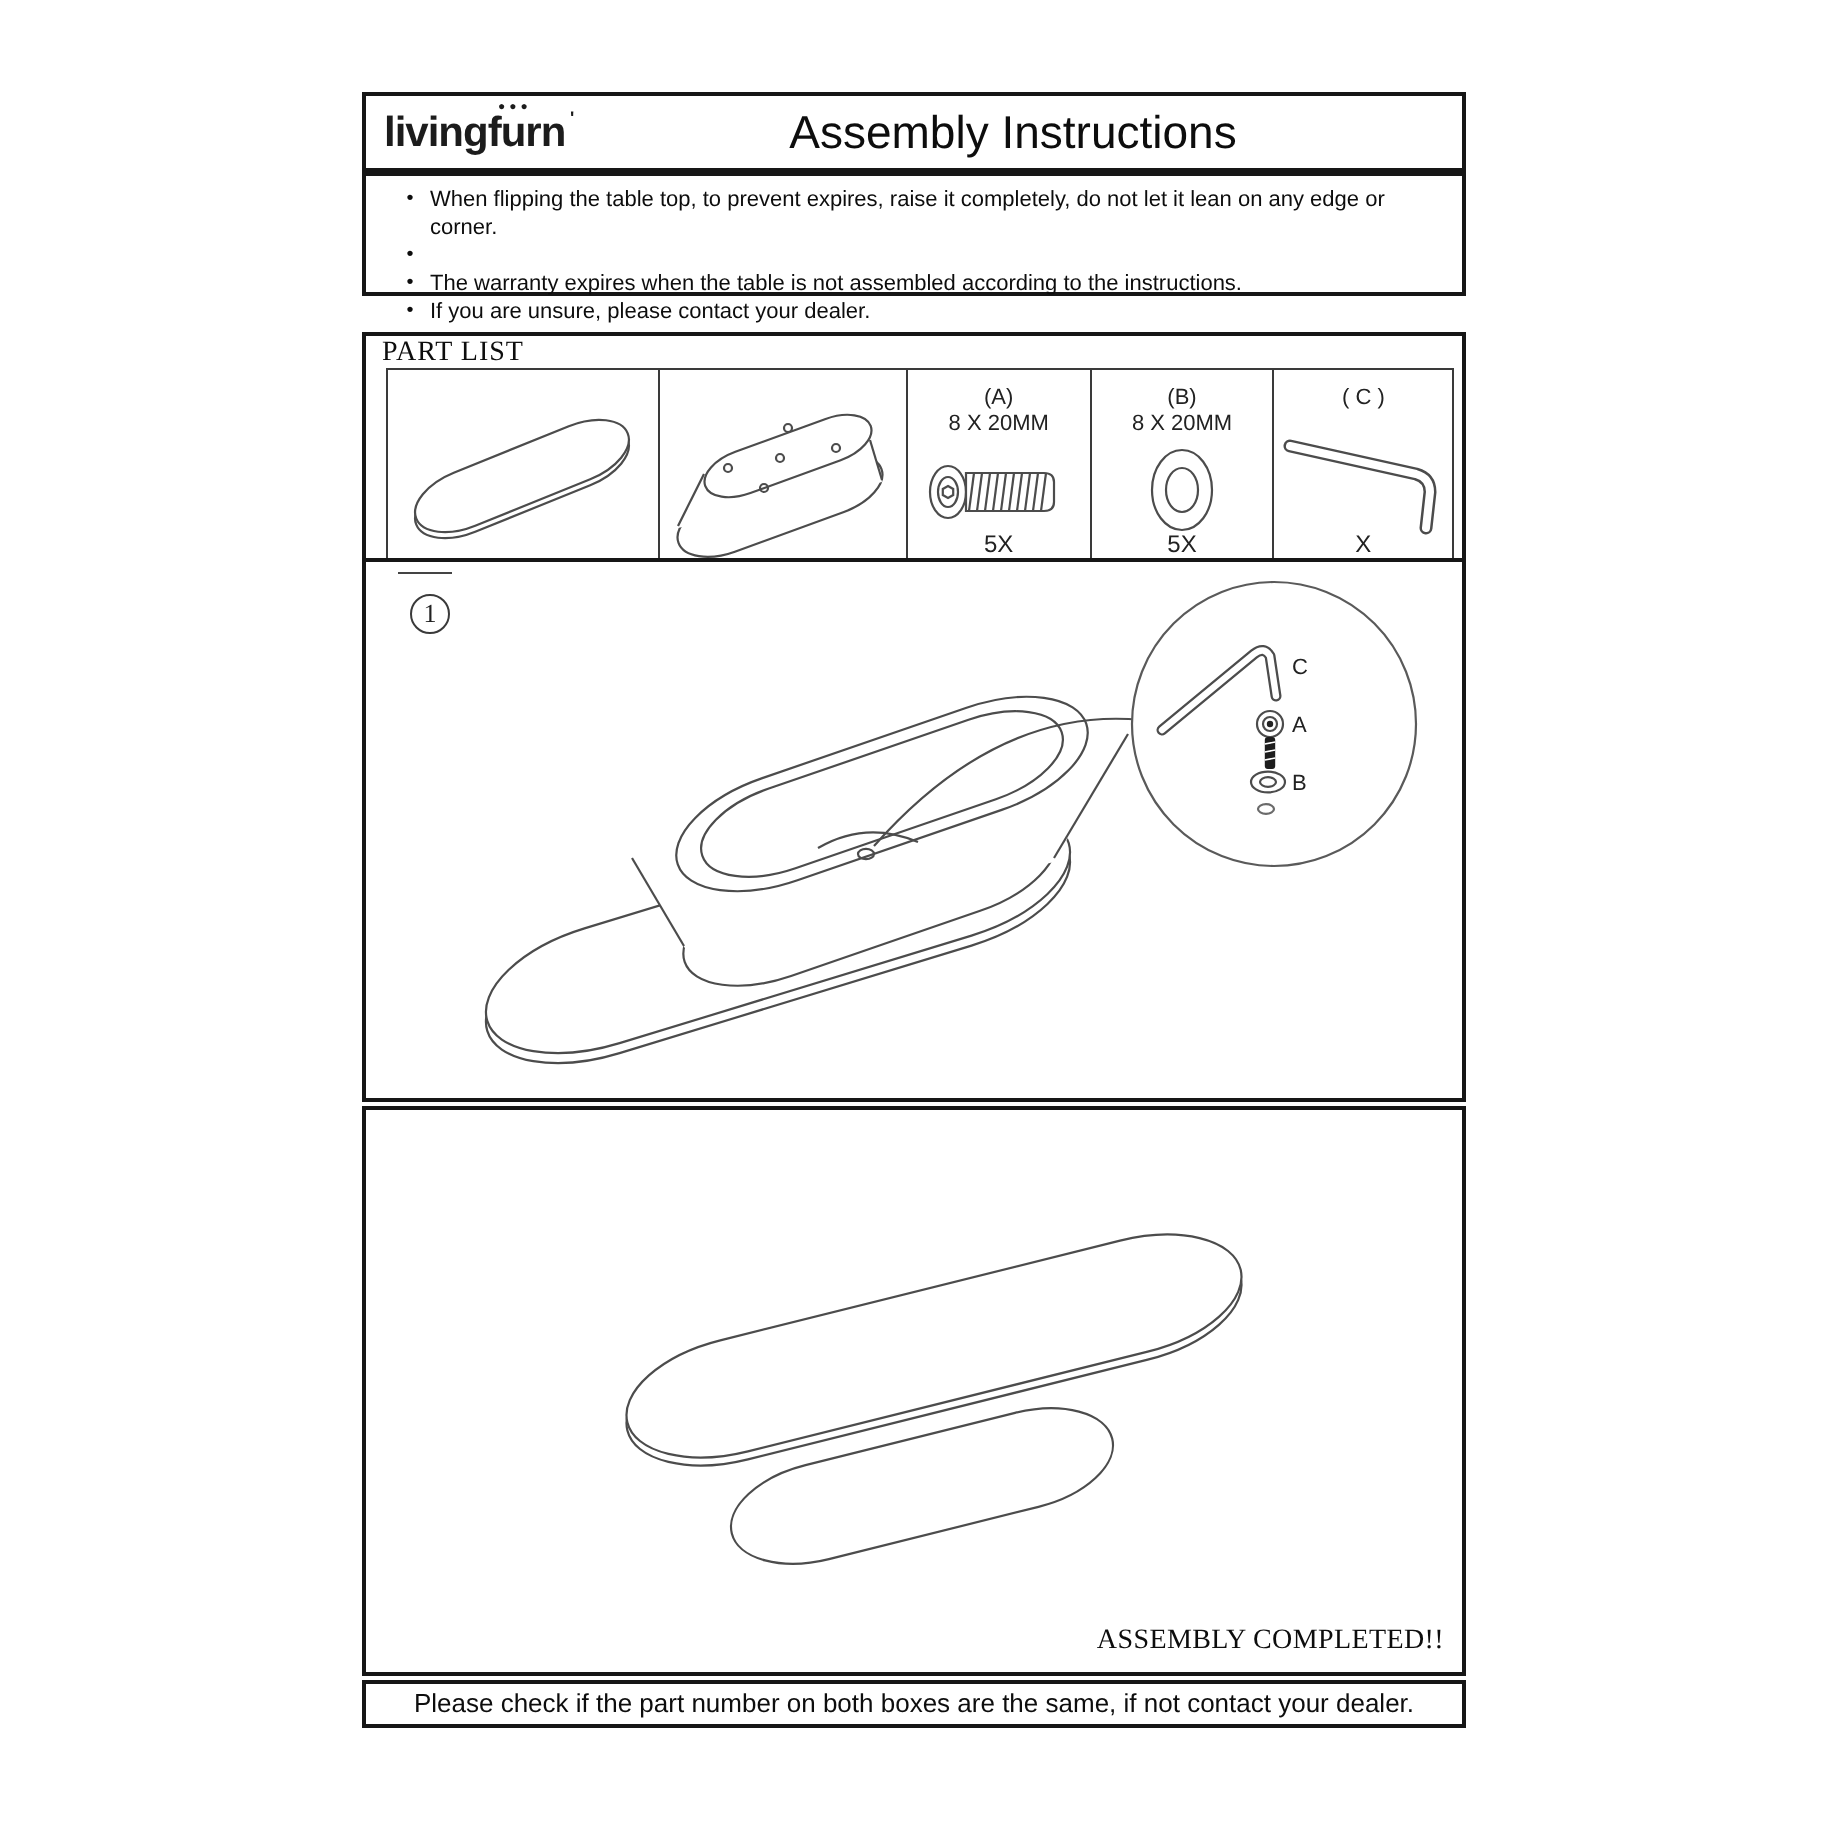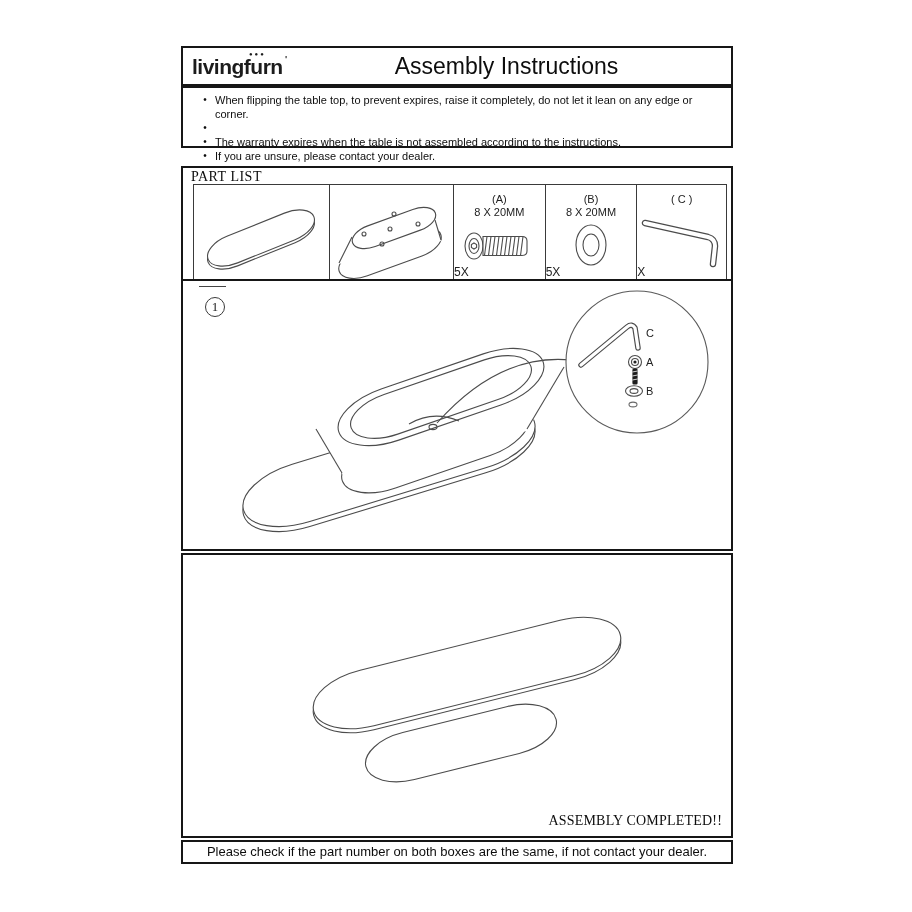--- a/index.html
+++ b/index.html
@@ -26,21 +26,21 @@
   
   .box-partlist{top:120px;height:125px;}
   .pl-label{position:absolute;left:8px;top:1px;font-family:"Liberation Serif",serif;font-size:14px;letter-spacing:0.5px;color:#0d0d0d;}
   .pl-table{position:absolute;left:10px;top:16px;width:534px;height:105px;border:1px solid #3a3a3a;box-sizing:border-box;display:flex;}
   .pl-cell{height:100%;box-sizing:border-box;border-left:1px solid #3a3a3a;position:relative;
     display:flex;flex-direction:column;align-items:center;}
   .pl-cell:first-child{border-left:none;}
   .pl-c1{width:135px;} .pl-c2{width:124px;} .pl-c3{width:92px;} .pl-c4{width:92px;} .pl-c5{width:90px;}
   .pl-id{font-size:11px;line-height:13px;margin-top:8px;color:#222;}
   .pl-size{font-size:11px;line-height:13px;color:#222;}
-  .pl-qty{font-size:12px;color:#222;position:absolute;bottom:9px;left:0;right:0;text-align:left;}
+  .pl-qty{font-size:12px;color:#222;position:absolute;bottom:9px;left:0;right:0;text-align:center;}
 
   
   .box-step{top:233px;height:272px;}
   .step-rule{position:absolute;left:16px;top:5px;width:27px;height:1px;background:#444;}
   .step-num{position:absolute;left:22px;top:16px;width:18px;height:18px;border:1px solid #3a3a3a;border-radius:50%;
     font-family:"Liberation Serif",serif;font-size:13px;line-height:18px;text-align:center;color:#222;}
   .step-svg{position:absolute;left:0;top:0;}
 
   
   .box-final{top:507px;height:285px;}

